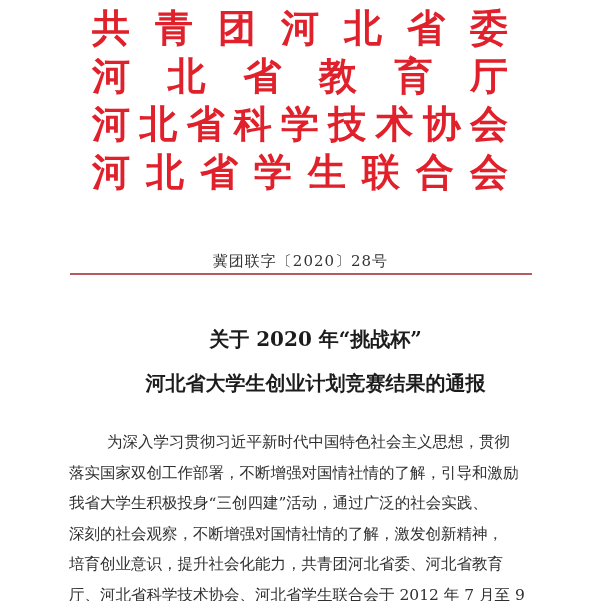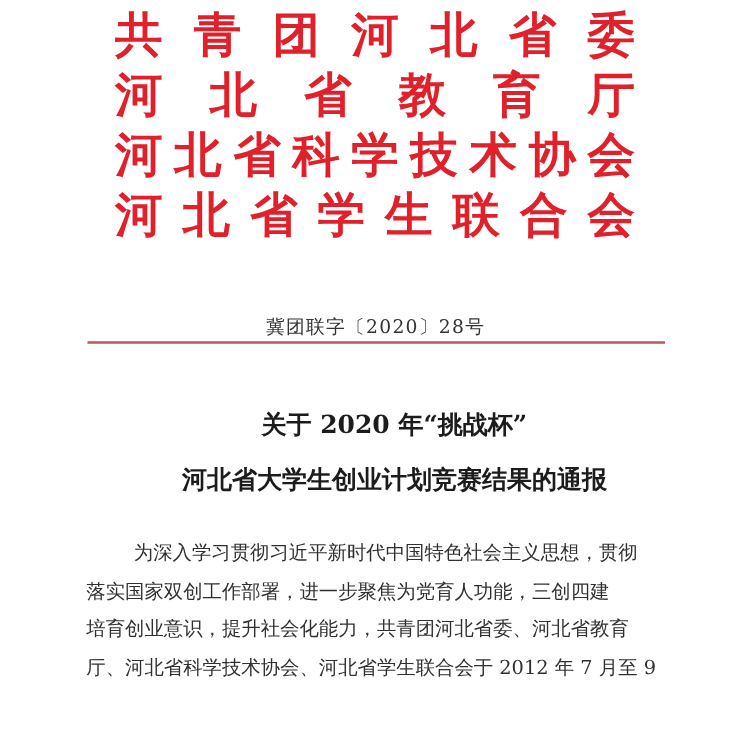--- a/index.html
+++ b/index.html
@@ -56,16 +56,18 @@
   </div>
 
 <div class="docno">冀团联字〔2020〕28号</div>
 <div class="rule"></div>
 
 <div class="title" style="top:326px;">关于 2020 年“挑战杯”</div>
 <div class="title" style="top:370px;">河北省大学生创业计划竞赛结果的通报</div>
 
 <div class="para" style="top:412px;">
   <div class="line indent">为深入学习贯彻习近平新时代中国特色社会主义思想，贯彻</div>
-  <div class="line">落实国家双创工作部署，进一步聚焦为党育人功能，三创四建</div>
+  <div class="line">落实国家双创工作部署，不断增强对国情社情的了解，引导和激励</div>
+  <div class="line">我省大学生积极投身“三创四建”活动，通过广泛的社会实践、</div>
+  <div class="line">深刻的社会观察，不断增强对国情社情的了解，激发创新精神，</div>
   <div class="line">培育创业意识，提升社会化能力，共青团河北省委、河北省教育</div>
   <div class="line">厅、河北省科学技术协会、河北省学生联合会于 2012 年 7 月至 9</div>
 </div>
 
 </body></html>

